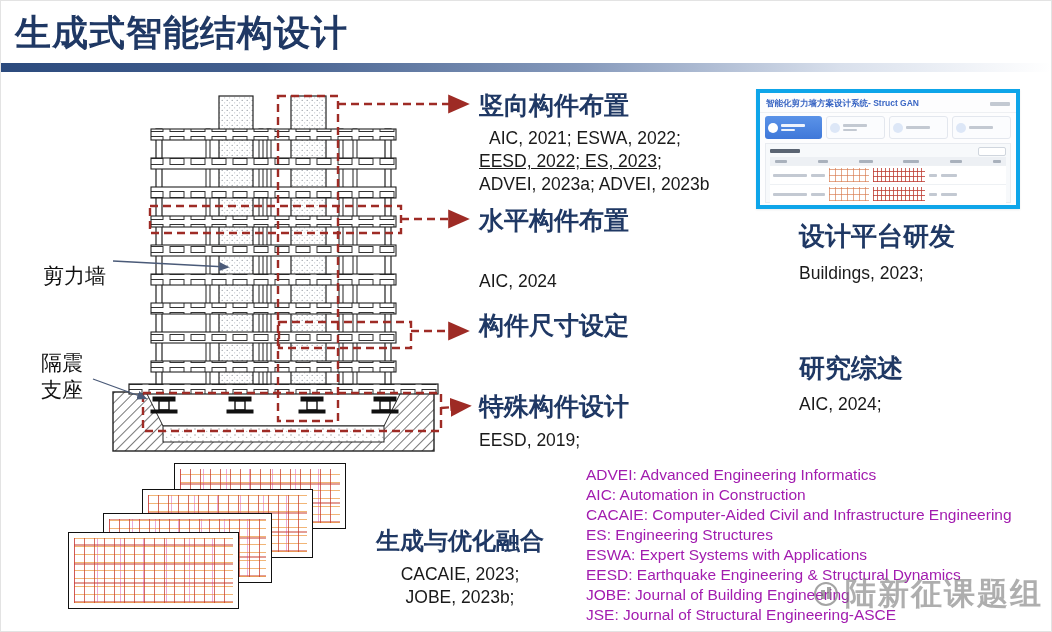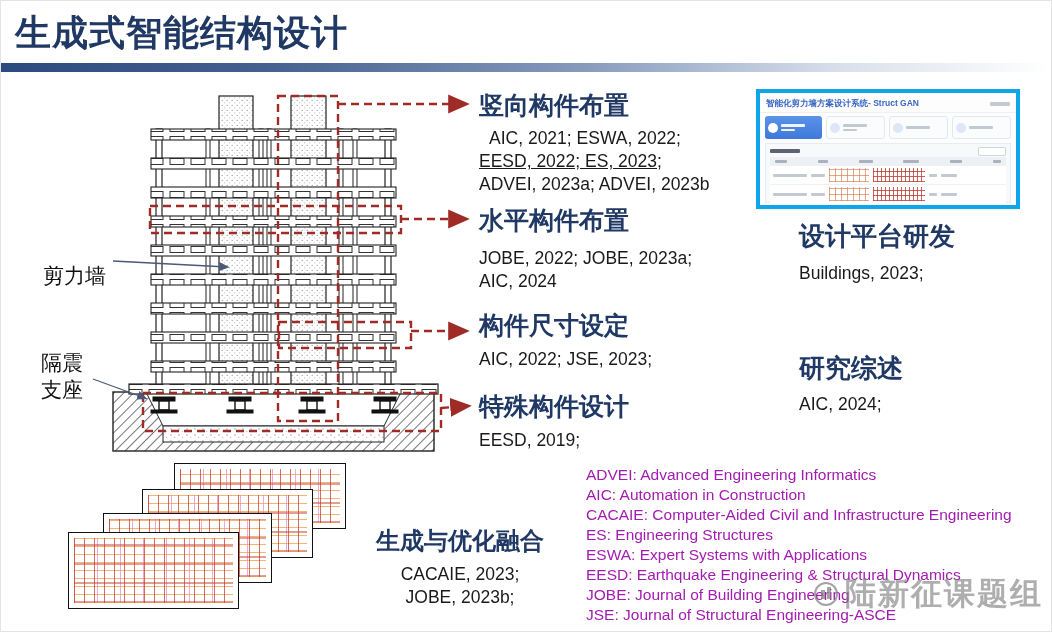--- a/index.html
+++ b/index.html
@@ -176,25 +176,23 @@
     <div>隔震</div>
     <div>支座</div>
   </div>
 
   <div class="h-cn f25" style="left:478px;top:88px;">竖向构件布置</div>
   <div class="cite" style="left:478px;top:126px;margin-left:10px;">AIC, 2021; ESWA, 2022;</div>
   <div class="cite" style="left:478px;top:149px;text-decoration:underline;">EESD, 2022; ES, 2023;</div>
   <div class="cite" style="left:478px;top:172px;">ADVEI, 2023a; ADVEI, 2023b</div>
 
   <div class="h-cn f25" style="left:478px;top:203px;">水平构件布置</div>
-  <div class="cite" style="left:478px;top:246px;">JOBE, 2022; JOBE, 2023a;</div>
   <div class="cite" style="left:478px;top:269px;">AIC, 2024</div>
 
   <div class="h-cn f25" style="left:478px;top:308px;">构件尺寸设定</div>
-  <div class="cite" style="left:478px;top:347px;">AIC, 2022; JSE, 2023;</div>
 
   <div class="h-cn f25" style="left:478px;top:389px;">特殊构件设计</div>
   <div class="cite" style="left:478px;top:428px;">EESD, 2019;</div>
 
   <div id="platform">
     <div class="p-head">
       <span class="p-title">智能化剪力墙方案设计系统- Struct GAN</span>
       <span class="bar" style="width:20px;height:4px;"></span>
     </div>
     <div class="p-nav">

